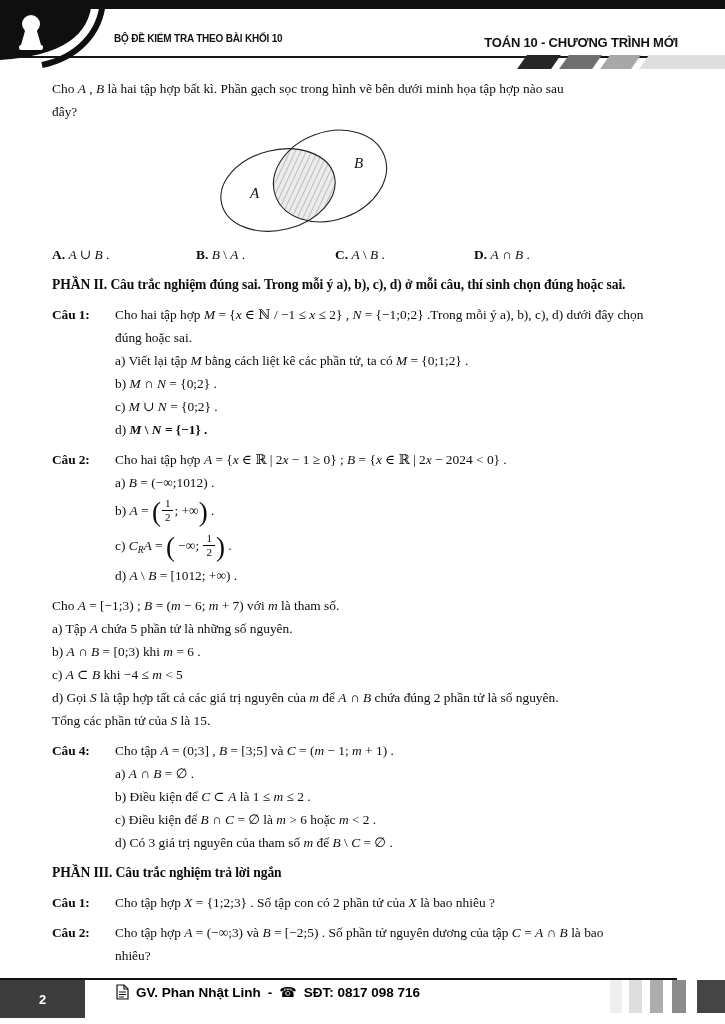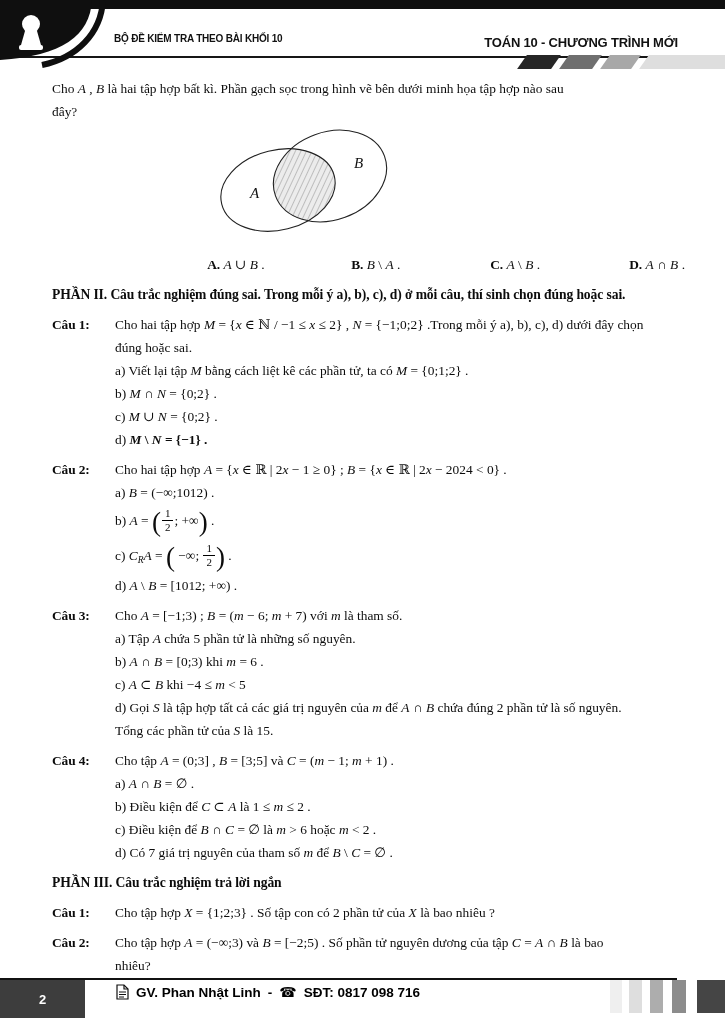--- a/index.html
+++ b/index.html
@@ -34,21 +34,21 @@
   .rb{font-weight:bold;}
   .rbi{font-weight:bold;font-style:italic;}
   .rsub{font-style:italic;font-size:9.5px;vertical-align:-3px;}
   .rbp{font-size:27px;font-weight:400;vertical-align:-6px;line-height:0;}
   .frac{display:inline-flex;flex-direction:column;text-align:center;vertical-align:middle;
         font-size:11px;margin:0 1px;position:relative;top:-1px;}
   .frac .num{line-height:13px;padding:0 3px;}
   .frac .den{line-height:13px;padding:0 3px;border-top:1px solid #000;}
   .venn-wrap{margin:3px 0 2px 162px;height:114px;}
   .vlab{font-family:"Liberation Serif","DejaVu Serif",serif;font-style:italic;font-size:15px;fill:#111;}
-  .opt-row{display:flex;margin-top:13px;justify-content:flex-end;}
+  .opt-row{display:flex;margin-top:3px;}
   .opt:nth-child(1){width:144px;}
   .opt:nth-child(2){width:139px;}
   .opt:nth-child(3){width:139px;}
 
   
   .footer-rule{position:absolute;top:978px;left:0;width:677px;height:2px;background:#111;}
   .page-box{position:absolute;top:980px;left:0;width:85px;height:38px;background:#3d3d3d;
         color:#fff;font-family:"Liberation Sans","DejaVu Sans",sans-serif;font-weight:bold;font-size:13px;
         display:flex;align-items:center;justify-content:center;}
   .footer-text{position:absolute;top:984px;left:116px;display:flex;align-items:flex-end;gap:7px;
@@ -141,38 +141,37 @@
               <span class="den">2</span>
             </span><span class="rn">; +∞</span><span class="rbp">)</span><span class="rn"> .</span></div>
           <div class="qline tall"><span class="rn">c) </span><span class="ri">C</span><span class="rsub">R</span><span class="ri">A</span><span class="rn"> = </span><span class="rbp">(</span><span class="rn"> −∞; </span><span class="frac">
               <span class="num">1</span>
               <span class="den">2</span>
             </span><span class="rbp">)</span><span class="rn"> .</span></div>
           <div class="qline"><span class="rn">d) </span><span class="ri">A</span><span class="rn"> \ </span><span class="ri">B</span><span class="rn"> = [1012; +∞) .</span></div>
         </div>
       </div>
       <div class="q">
-        <div class="q-label">Câu 3:</div>
         <div class="q-body">
           <div class="qline"><span class="rn">Cho </span><span class="ri">A</span><span class="rn"> = [−1;3) ; </span><span class="ri">B</span><span class="rn"> = (</span><span class="ri">m</span><span class="rn"> − 6; </span><span class="ri">m</span><span class="rn"> + 7)  với  </span><span class="ri">m</span><span class="rn">  là tham số.</span></div>
           <div class="qline"><span class="rn">a) Tập </span><span class="ri">A</span><span class="rn">  chứa 5 phần tử là những số nguyên.</span></div>
           <div class="qline"><span class="rn">b) </span><span class="ri">A</span><span class="rn"> ∩ </span><span class="ri">B</span><span class="rn"> = [0;3)  khi  </span><span class="ri">m</span><span class="rn"> = 6 .</span></div>
           <div class="qline"><span class="rn">c) </span><span class="ri">A</span><span class="rn"> ⊂ </span><span class="ri">B</span><span class="rn">  khi  −4 ≤ </span><span class="ri">m</span><span class="rn"> &lt; 5</span></div>
           <div class="qline"><span class="rn">d) Gọi </span><span class="ri">S</span><span class="rn">  là tập hợp tất cả các giá trị nguyên của  </span><span class="ri">m</span><span class="rn">  để  </span><span class="ri">A</span><span class="rn"> ∩ </span><span class="ri">B</span><span class="rn"> chứa đúng 2 phần tử là số nguyên.</span></div>
           <div class="qline"><span class="rn">Tổng các phần tử của </span><span class="ri">S</span><span class="rn">  là 15.</span></div>
         </div>
       </div>
       <div class="q">
         <div class="q-label">Câu 4:</div>
         <div class="q-body">
           <div class="qline"><span class="rn">Cho tập </span><span class="ri">A</span><span class="rn"> = (0;3] ,  </span><span class="ri">B</span><span class="rn"> = [3;5]  và  </span><span class="ri">C</span><span class="rn"> = (</span><span class="ri">m</span><span class="rn"> − 1; </span><span class="ri">m</span><span class="rn"> + 1) .</span></div>
           <div class="qline"><span class="rn">a) </span><span class="ri">A</span><span class="rn"> ∩ </span><span class="ri">B</span><span class="rn"> = ∅ .</span></div>
           <div class="qline"><span class="rn">b) Điều kiện để  </span><span class="ri">C</span><span class="rn"> ⊂ </span><span class="ri">A</span><span class="rn">  là  1 ≤ </span><span class="ri">m</span><span class="rn"> ≤ 2 .</span></div>
           <div class="qline"><span class="rn">c) Điều kiện để  </span><span class="ri">B</span><span class="rn"> ∩ </span><span class="ri">C</span><span class="rn"> = ∅  là  </span><span class="ri">m</span><span class="rn"> &gt; 6  hoặc  </span><span class="ri">m</span><span class="rn"> &lt; 2 .</span></div>
-          <div class="qline"><span class="rn">d) Có 7 giá trị nguyên của tham số  </span><span class="ri">m</span><span class="rn">  để  </span><span class="ri">B</span><span class="rn"> \ </span><span class="ri">C</span><span class="rn"> = ∅ .</span></div>
+          <div class="qline"><span class="rn">d) Có 3 giá trị nguyên của tham số  </span><span class="ri">m</span><span class="rn">  để  </span><span class="ri">B</span><span class="rn"> \ </span><span class="ri">C</span><span class="rn"> = ∅ .</span></div>
         </div>
       </div>
       <div class="section">PHẦN III. Câu trắc nghiệm trả lời ngắn</div>
       <div class="q">
         <div class="q-label">Câu 1:</div>
         <div class="q-body">
           <div class="qline"><span class="rn">Cho tập hợp  </span><span class="ri">X</span><span class="rn"> = {1;2;3} . Số tập con có 2  phần tử của  </span><span class="ri">X</span><span class="rn"> là bao nhiêu ?</span></div>
         </div>
       </div>
       <div class="q">

